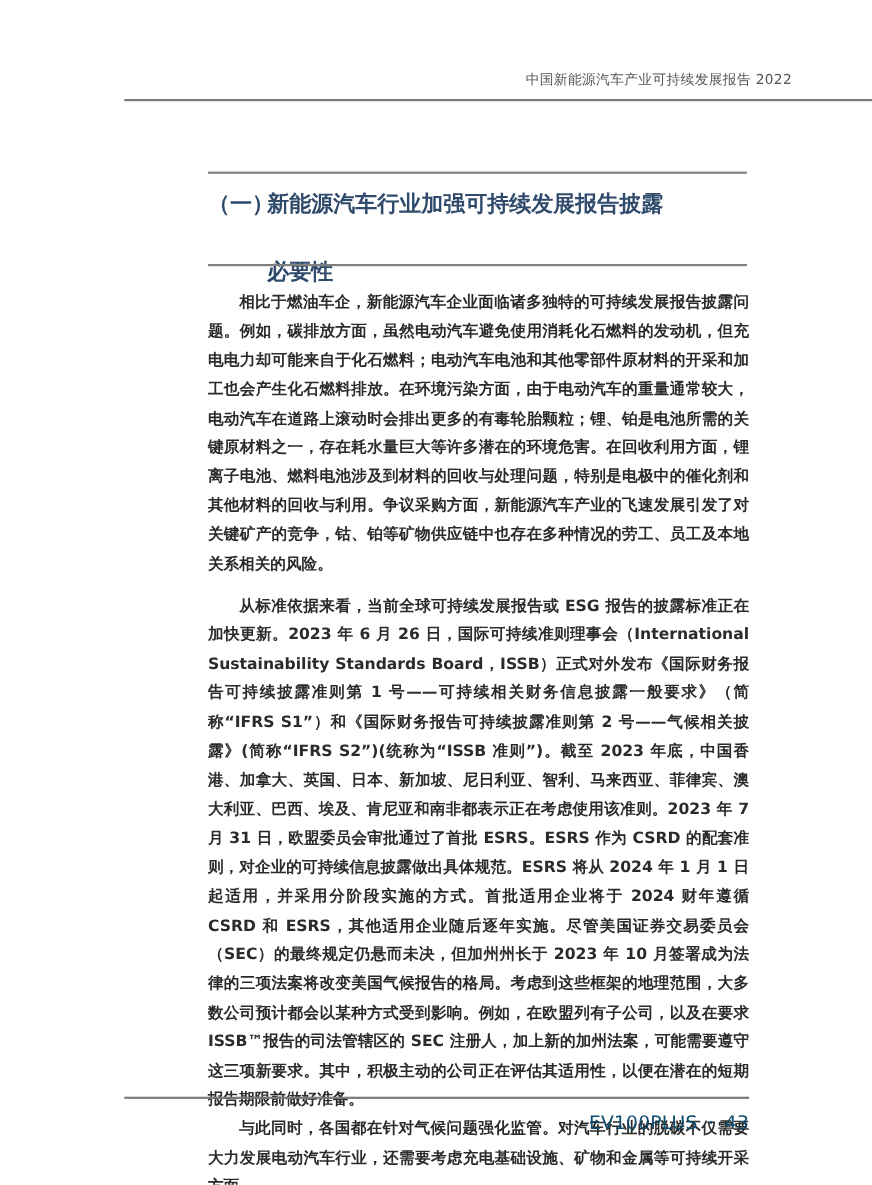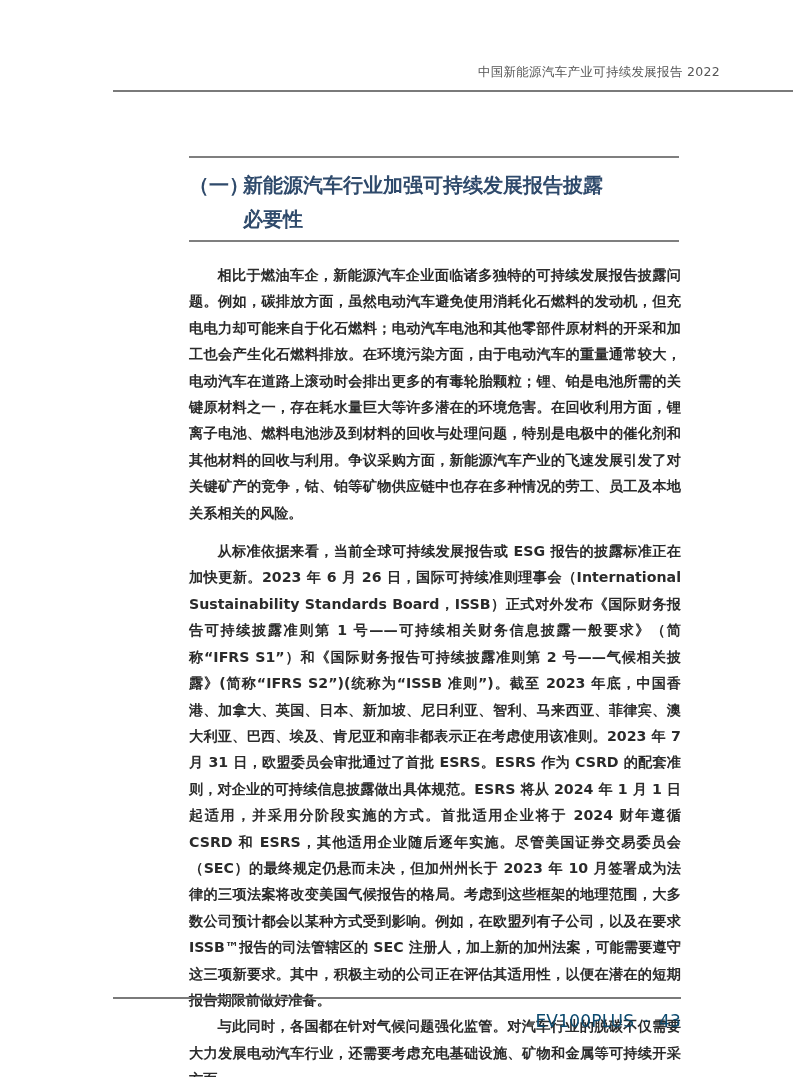--- a/index.html
+++ b/index.html
@@ -3,21 +3,21 @@
 <meta charset="utf-8">
 <style>
   html, body { margin: 0; padding: 0; background: #ffffff; }
   body { width: 793px; height: 1077px; position: relative; overflow: hidden;
          font-family: "DejaVu Sans", "Liberation Sans", sans-serif; color: #2b2b2b; }
   .header-text { position: absolute; right: 73px; top: 64px; font-size: 12.5px; color: #555; letter-spacing: 0.3px; white-space: nowrap; }
   .header-rule { position: absolute; left: 113px; right: 0; top: 90px; height: 0; border-top: 2px solid #7a7a7a; }
   .sec-rule { position: absolute; left: 189px; width: 490px; height: 0; border-top: 2px solid #7f7f7f; }
   .sec-title { position: absolute; left: 189px; top: 168px; width: 490px; font-size: 20px; font-weight: bold; color: #2f4a6b; line-height: 34px; }
   .sec-title .num { display: inline-block; width: 54px; }
-  .sec-title .line2 { padding-left: 54px; display: block; }
+  .sec-title .line2 { padding-left: 54px; display: block; margin-top: 28px; }
   .body { position: absolute; left: 189px; width: 492px; font-size: 14.2px; line-height: 26.4px; color: #2b2b2b; text-align: justify; }
   .body p { margin: 0; text-indent: 2em; font-weight: bold; }
   .footer-rule { position: absolute; left: 113px; width: 568px; top: 997px; border-top: 2px solid #7a7a7a; }
   .footer-text { position: absolute; right: 112px; top: 1011px; font-size: 17px; color: #0c4a6e; letter-spacing: 0.2px; white-space: nowrap; }
 </style>
 </head>
 <body>
 
 <div class="header-text">中国新能源汽车产业可持续发展报告 2022</div>
 <div class="header-rule"></div>

